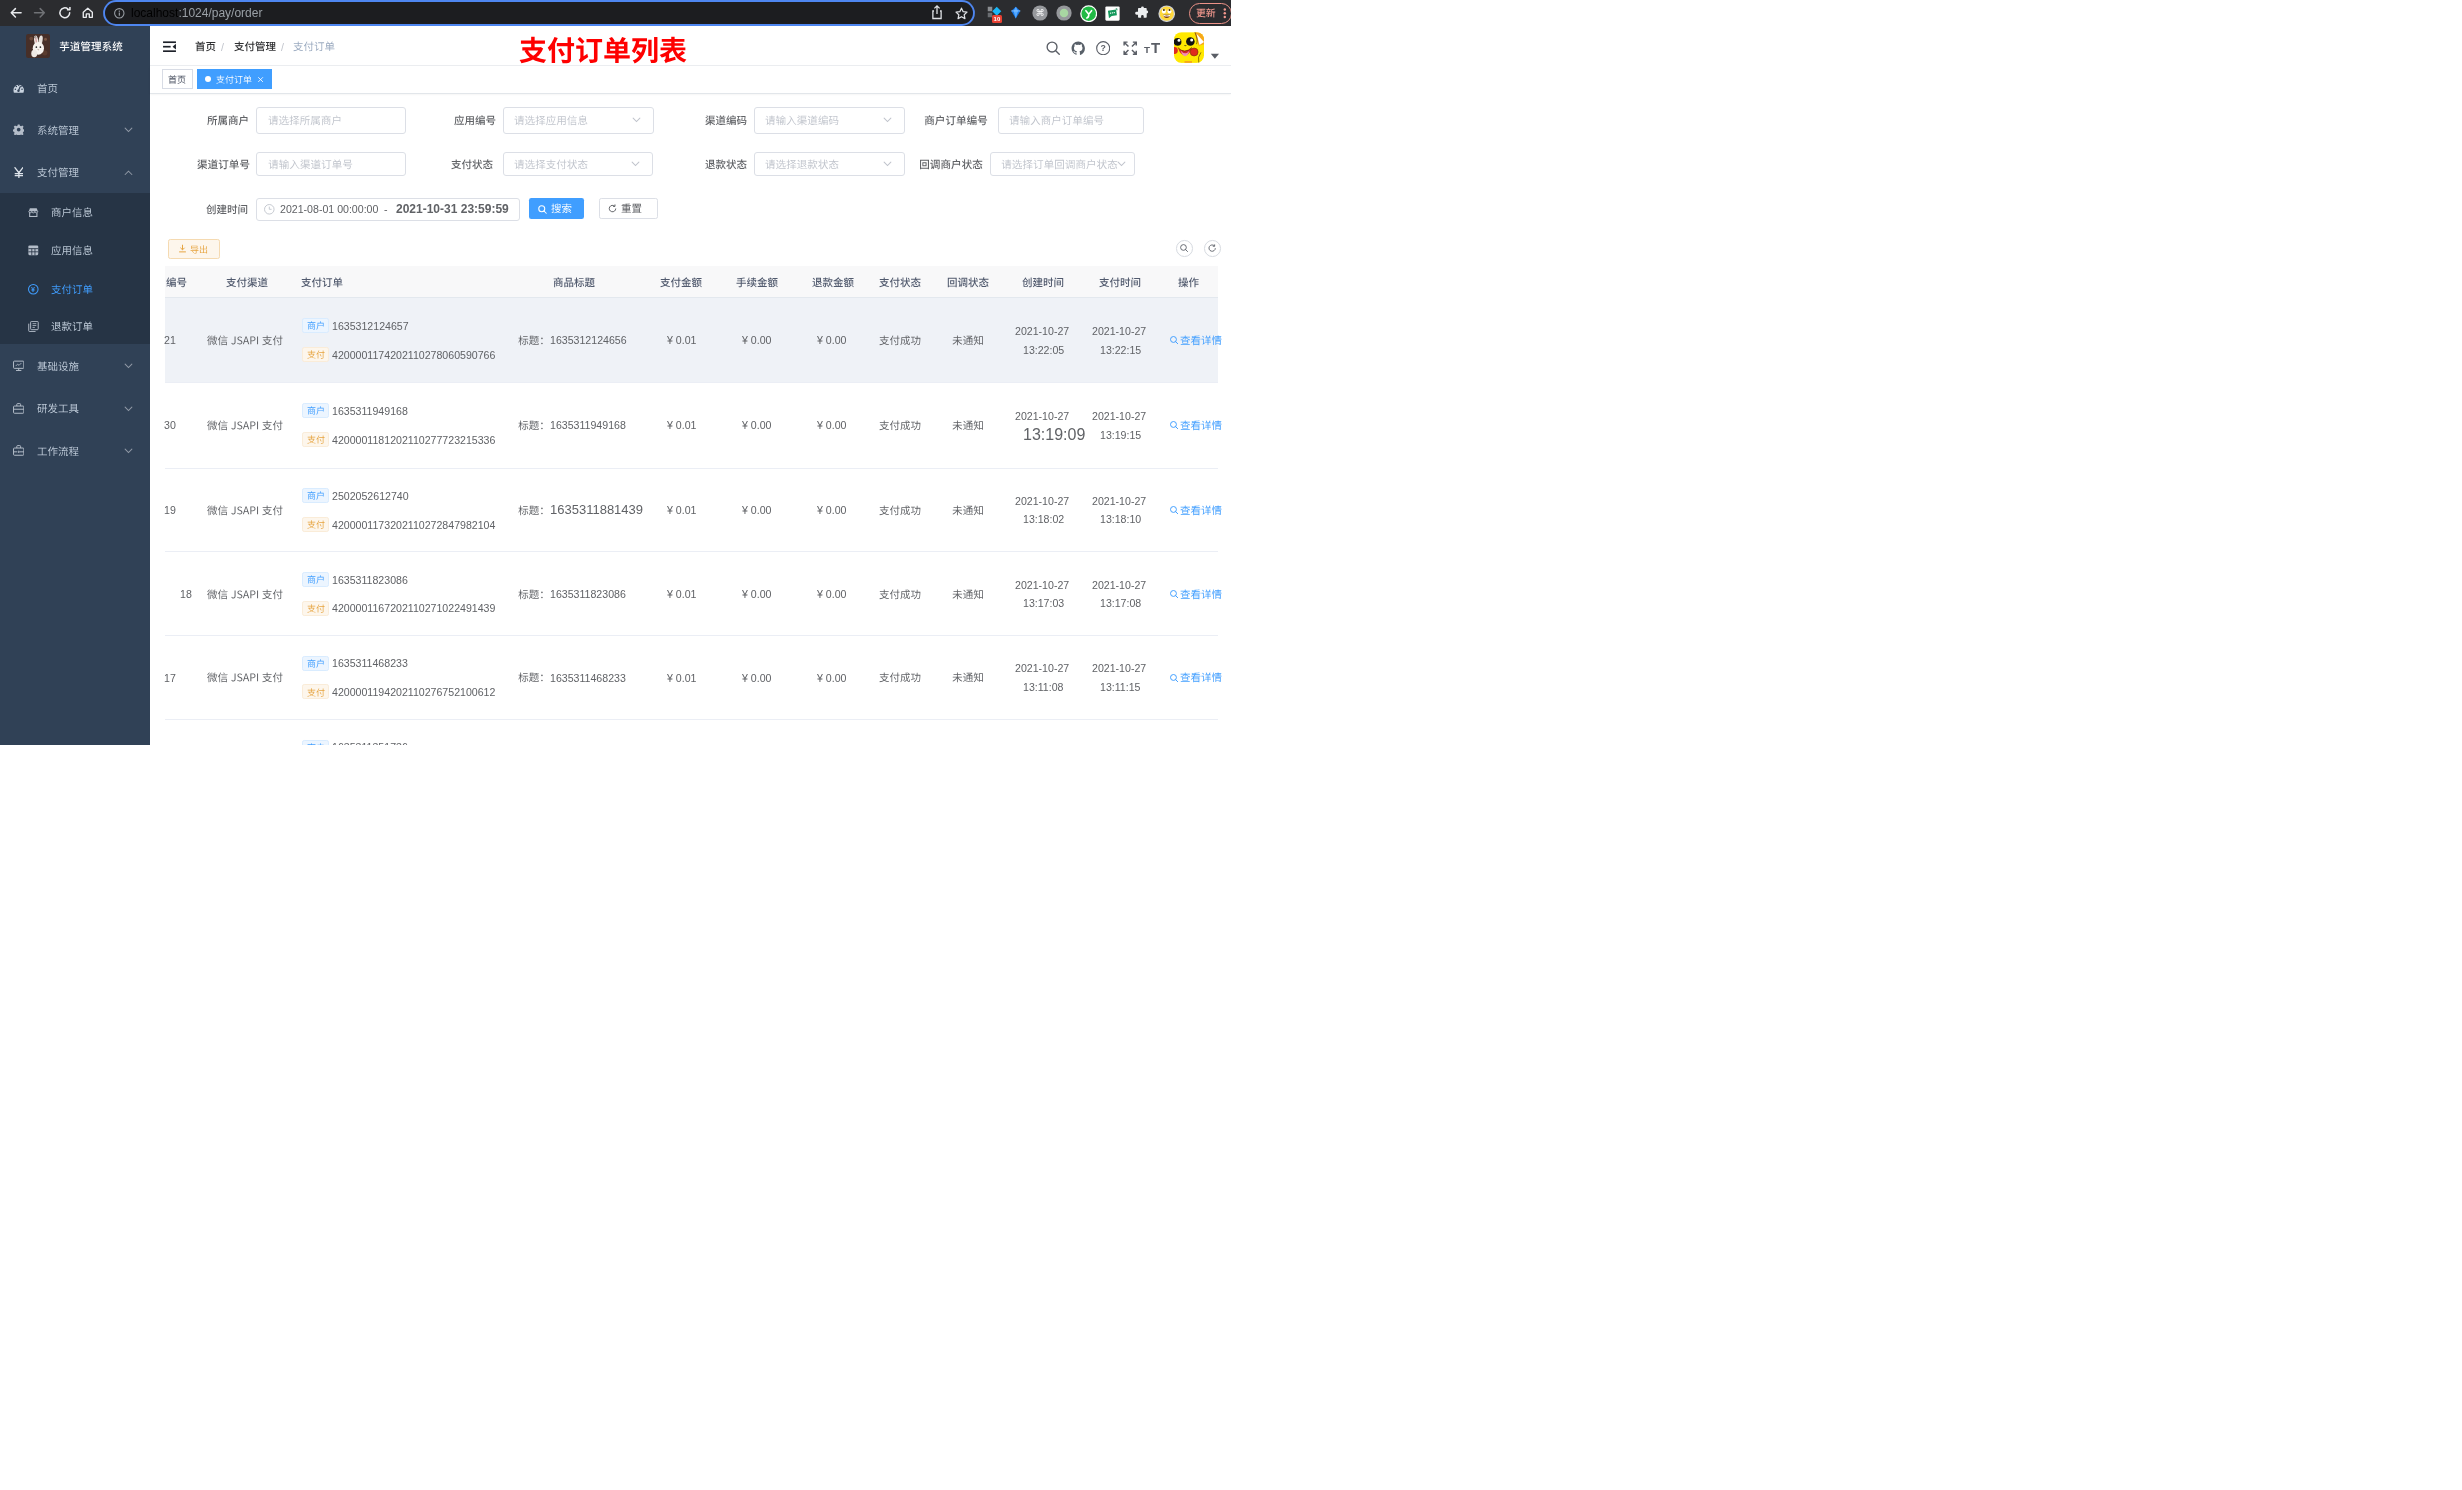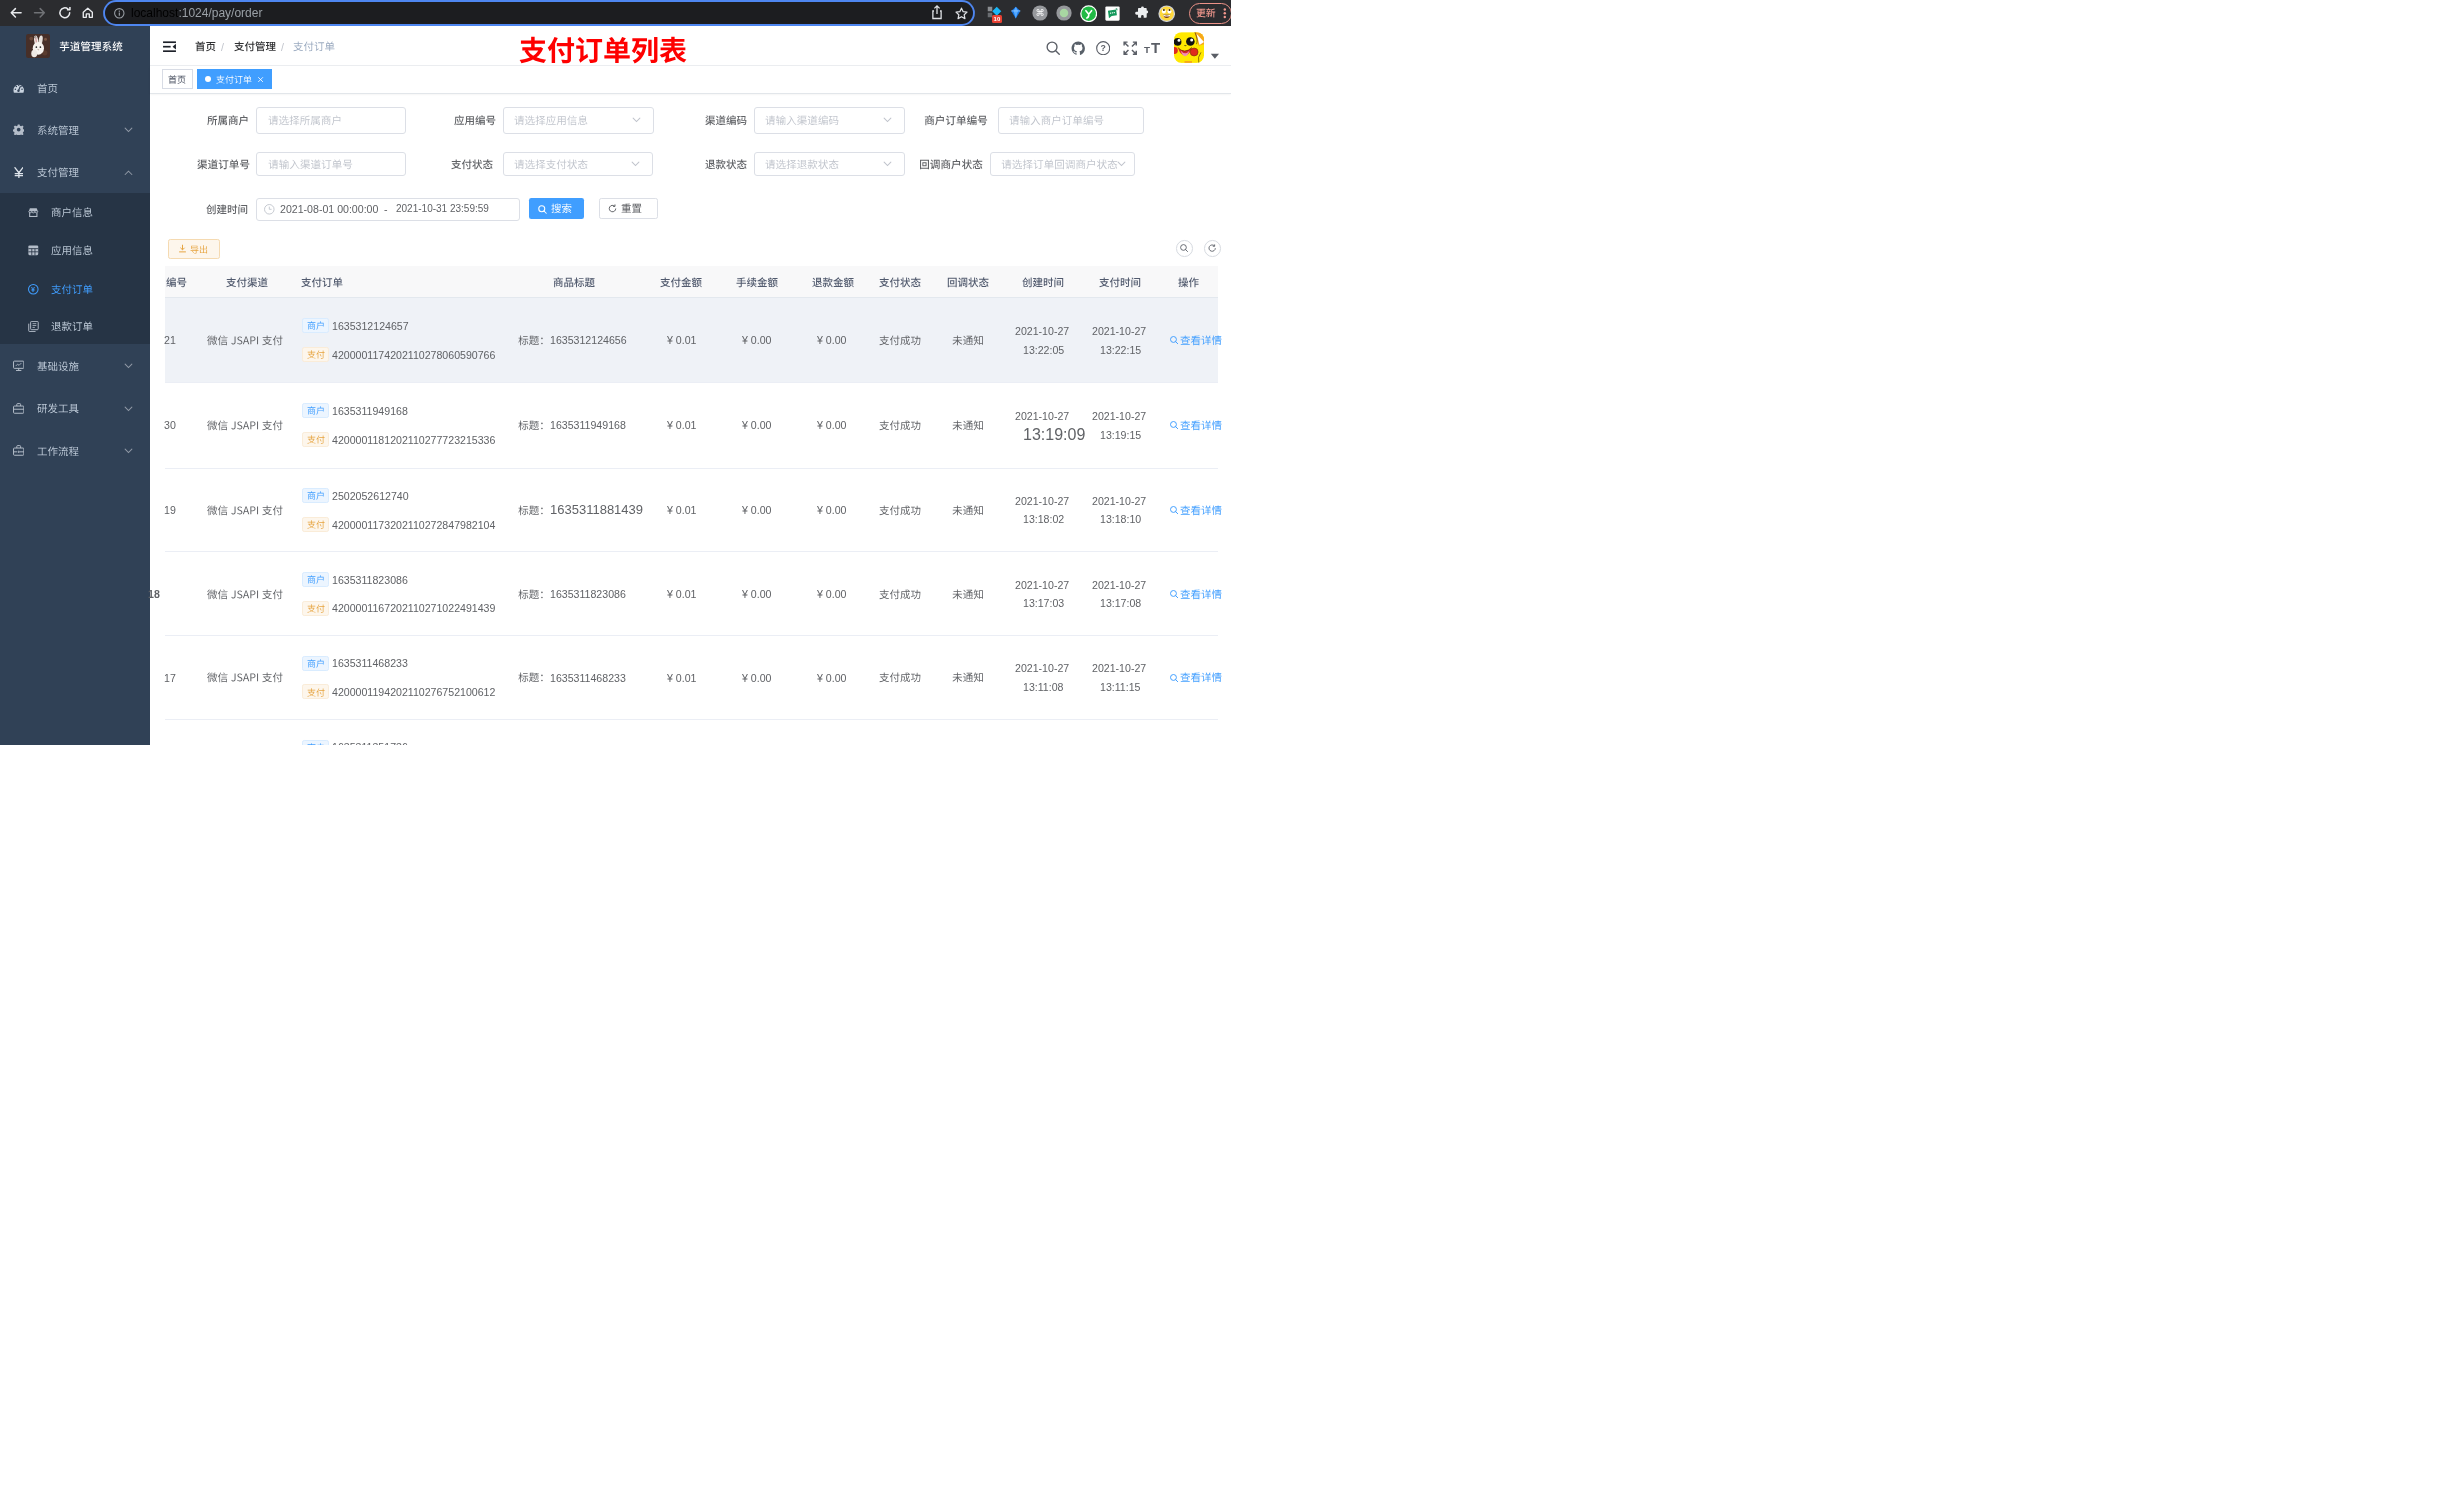--- a/index.html
+++ b/index.html
@@ -619,21 +619,21 @@
       <use href="#g84" x="2000"></use>
       <use href="#g85" x="3000"></use>
     </svg>
     <div style="position:absolute;left:256px;top:198px;width:264px;height:23px;background:#fff;border:0.8px solid #dcdfe6;border-radius:3px;box-sizing:border-box"></div>
     <svg style="position:absolute;left:264px;top:204px;" width="10.6" height="10.6" viewBox="0 0 14 14">
       <circle cx="7" cy="7" r="6.3" stroke="#c0c4cc" stroke-width="1.2" fill="none"></circle>
       <path d="M7 3.5 V7 H10" stroke="#c0c4cc" stroke-width="1.2" fill="none"></path>
     </svg>
     <div style="position:absolute;left:280px;top:201px;font-size:10.6px;color:#606266;font-weight:400;line-height:16px;letter-spacing:normal;white-space:pre;">2021-08-01 00:00:00</div>
     <div style="position:absolute;left:384px;top:201px;font-size:10.6px;color:#606266;font-weight:400;line-height:16px;letter-spacing:normal;white-space:pre;">-</div>
-    <div style="position:absolute;left:396px;top:201px;font-size:10px;color:#606266;font-weight:400;line-height:16px;letter-spacing:normal;white-space:pre;">2021-10-31 23:59:59</div>
+    <div style="position:absolute;left:396px;top:201px;font-size:12px;color:#606266;font-weight:700;line-height:16px;letter-spacing:normal;white-space:pre;">2021-10-31 23:59:59</div>
     <div style="position:absolute;left:529px;top:198px;width:55px;height:21px;background:#409eff;border-radius:2.3px"></div>
     <svg style="position:absolute;left:538px;top:205px;" width="9" height="9" viewBox="0 0 12 12">
       <circle cx="5" cy="5" r="4" stroke="#fff" stroke-width="1.4" fill="none"></circle>
       <path d="M8 8 L11 11" stroke="#fff" stroke-width="1.4" stroke-linecap="round"></path>
     </svg>
     <svg class="t" style="left:551px;top:203px;fill:#fff;" width="21" height="10.6" viewBox="0 -880 2000 1000">
       <use href="#g86" x="0"></use>
       <use href="#g87" x="1000"></use>
     </svg>
     <div style="position:absolute;left:599px;top:198px;width:59px;height:21px;background:#fff;border:0.8px solid #dcdfe6;border-radius:2.3px;box-sizing:border-box"></div>
@@ -906,21 +906,21 @@
     <svg style="position:absolute;left:1170px;top:506px;" width="8.3" height="8.3" viewBox="0 0 11 11">
       <circle cx="4.6" cy="4.6" r="3.9" stroke="#409eff" stroke-width="1.3" fill="none"></circle>
       <path d="M7.5 7.5 L10.2 10.2" stroke="#409eff" stroke-width="1.3" stroke-linecap="round"></path>
     </svg>
     <svg class="t" style="left:1180px;top:505px;fill:#409eff;" width="42" height="10.6" viewBox="0 -880 4000 1000">
       <use href="#g115" x="0"></use>
       <use href="#g116" x="1000"></use>
       <use href="#g117" x="2000"></use>
       <use href="#g118" x="3000"></use>
     </svg>
-    <div style="position:absolute;left:148px;top:586px;font-size:10.6px;color:#606266;font-weight:700;line-height:16px;letter-spacing:normal;white-space:pre;">18</div>
+    <div style="position:absolute;left:180px;top:586px;font-size:10.6px;color:#606266;font-weight:400;line-height:16px;letter-spacing:normal;white-space:pre;">18</div>
     <svg class="t" style="left:207px;top:589px;fill:#606266;" width="76" height="10.6" viewBox="0 -880 7185 1000">
       <use href="#g101" x="0"></use>
       <use href="#g18" x="1000"></use>
       <use href="#g102" x="2260"></use>
       <use href="#g103" x="2795"></use>
       <use href="#g104" x="3391"></use>
       <use href="#g105" x="3999"></use>
       <use href="#g106" x="4632"></use>
       <use href="#g14" x="5185"></use>
       <use href="#g15" x="6185"></use>

